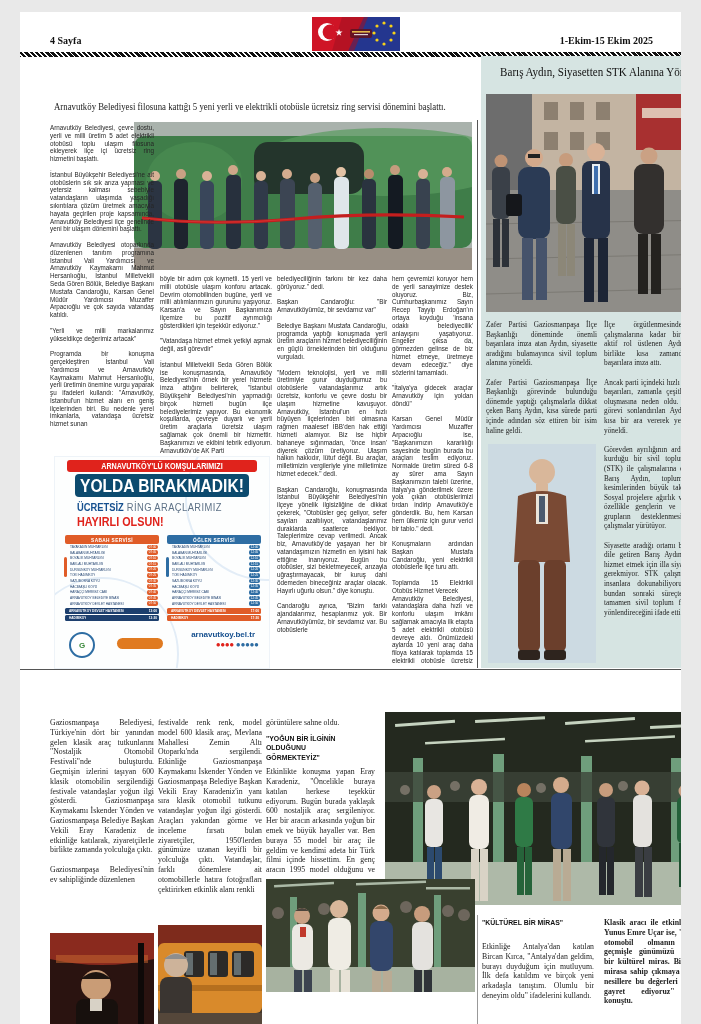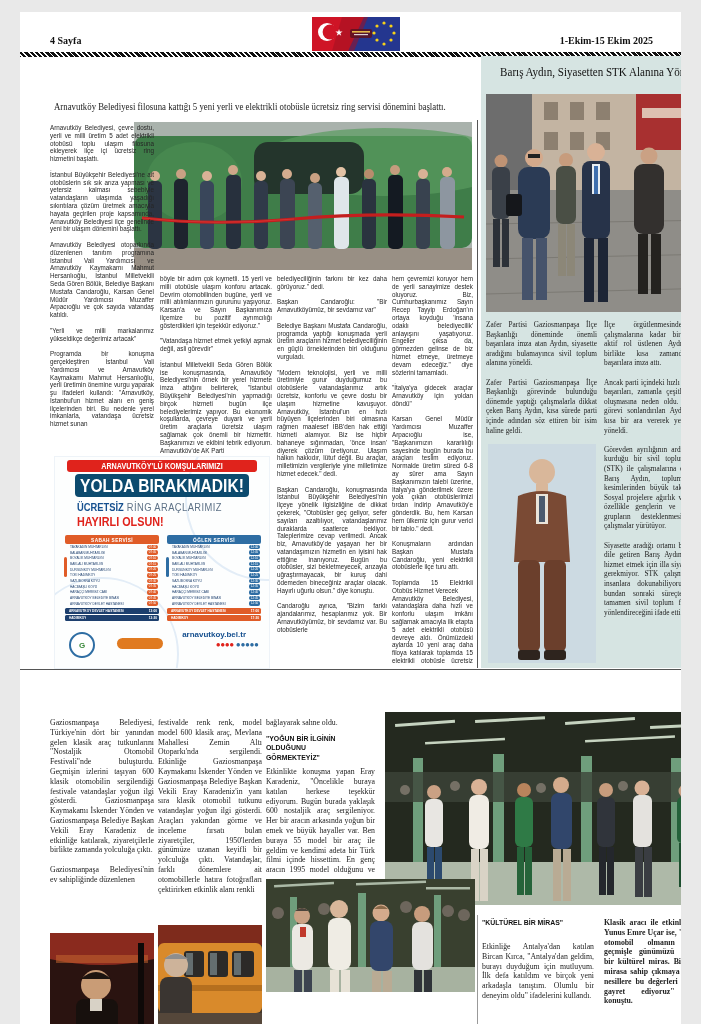--- a/index.html
+++ b/index.html
@@ -335,21 +335,21 @@
         </div>
           <div class="lrow red">
           <span class="stop">HADIMKÖY</span>
           <span class="time">17:30</span>
         </div>
         </div>
     </div>
 
     <div class="ad-logo-circle" style="left:14px;top:175px;">G</div>
     <div class="ad-logo-mid" style="left:62px;top:181px;"></div>
-    <div class="ad-site" style="right:23px;top:173px;">arnavutkoy.bel.tr</div>
+    <div class="ad-site" style="right:14px;top:173px;">arnavutkoy.bel.tr</div>
     <div class="ad-dots" style="right:10px;top:185px;">
       <span class="dr">●●●●</span> <span class="db">●●●●●</span>
     </div>
   </div>
 
   <div class="abs vrule" style="left:457px;top:108px;height:548px;"></div>
   <div class="abs hrule" style="left:0;top:657px;width:701px;"></div>
 
   <div class="abs panel" style="left:461px;top:44px;width:240px;height:612px;">
     <div style="position:absolute;left:0;top:8px;width:240px;height:18px;">
@@ -448,21 +448,21 @@
 
 Siyasette aradığı ortamı bulamadığını dile getiren Barış Aydın, "Topluma hizmet etmek için illa siyasette olmak gerekmiyor. STK çalışmalarıyla da insanlara dokunabiliyoruz" diyerek bundan sonraki süreçte enerjisini tamamen sivil toplum faaliyetlerine yönlendireceğini ifade etti.</div>
 
 
   <div class="abs bcol" style="left:30px;top:706px;width:104px;height:212px;">Gaziosmanpaşa Belediyesi, Türkiye'nin dört bir yanından gelen klasik araç tutkunlarını "Nostaljik Otomobil Festivali"nde buluşturdu. Geçmişin izlerini taşıyan 600 klasik otomobilin sergilendiği festivale vatandaşlar yoğun ilgi gösterdi. Gaziosmanpaşa Kaymakamı İskender Yönden ve Gaziosmanpaşa Belediye Başkan Vekili Eray Karadeniz de etkinliğe katılarak, ziyaretçilerle birlikte zamanda yolculuğa çıktı.
 
 Gaziosmanpaşa Belediyesi'nin ev sahipliğinde düzenlenen</div>
   <div class="abs bcol" style="left:138px;top:706px;width:104px;height:204px;">festivalde renk renk, model model 600 klasik araç, Mevlana Mahallesi Zemin Altı Otoparkı'nda sergilendi. Etkinliğe Gaziosmanpaşa Kaymakamı İskender Yönden ve Gaziosmanpaşa Belediye Başkan Vekili Eray Karadeniz'in yanı sıra klasik otomobil tutkunu vatandaşlar yoğun ilgi gösterdi. Araçları yakından görme ve inceleme fırsatı bulan ziyaretçiler, 1950'lerden günümüze uzanan keyifli bir yolculuğa çıktı. Vatandaşlar, farklı dönemlere ait otomobillerle hatıra fotoğrafları çektirirken etkinlik alanı renkli</div>
 
   <div class="abs" style="left:246px;top:706px;width:109px;height:158px;overflow:hidden;">
-    <div class="bcol" style="position:static;">bağlayarak sahne oldu.</div>
+    <div class="bcol" style="position:static;">görüntülere sahne oldu.</div>
     <div class="bsub" style="margin:6px 0 5px;">"YOĞUN BİR İLGİNİN OLDUĞUNU
 GÖRMEKTEYİZ"</div>
     <div class="bcol" style="position:static;">Etkinlikte konuşma yapan Eray Karadeniz, "Öncelikle buraya katılan herkese teşekkür ediyorum. Bugün burada yaklaşık 600 nostaljik araç sergileniyor. Her bir aracın arkasında yoğun bir emek ve büyük hayaller var. Ben buraya 55 model bir araç ile geldim ve kendimi adeta bir Türk filmi içinde hissettim. En genç aracın 1995 model olduğunu ve buraya yoğun bir ilginin olduğunu görmekteyiz" dedi.</div>
   </div>
 
   <div class="abs" style="left:365px;top:700px;width:336px;height:193px;">
     <svg width="336" height="193" viewBox="0 0 336 193" preserveAspectRatio="none">
       <rect width="336" height="193" fill="#24291f"></rect>
       <g fill="#d8e6d2" opacity=".9">
           <rect x="10" y="12" width="60" height="3" transform="rotate(-4 10 12)"></rect>

